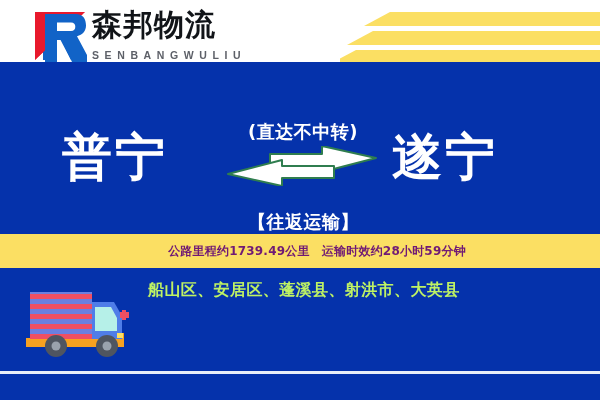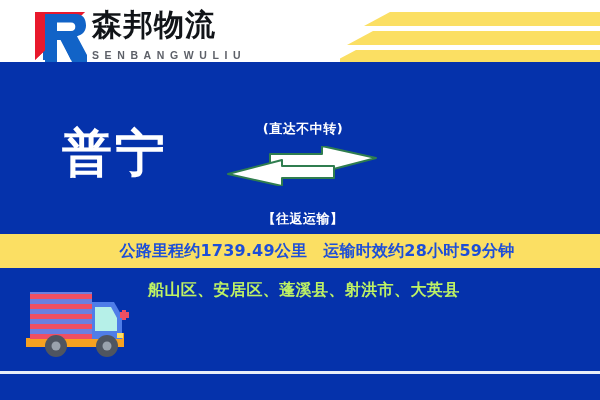--- a/index.html
+++ b/index.html
@@ -78,38 +78,38 @@
     left: 0;
     top: 72px;
     width: 600px;
     height: 162px;
     background: #0532ab;
   }
 
   .city {
     position: absolute;
     top: 128px;
-    font-family: Liberation Mono, monospace;
+    font-family: Liberation Sans, sans-serif;
     font-size: 50px;
     font-weight: bold;
     color: #ffffff;
     letter-spacing: 3px;
     line-height: 58px;
     white-space: nowrap;
   }
   .city-origin { left: 62px; }
   .city-dest   { left: 392px; }
 
   .route-note {
     position: absolute;
     left: 248px;
     width: 110px;
     text-align: center;
     font-family: "DejaVu Sans", "Liberation Sans", sans-serif;
-    font-size: 13px;
+    font-size: 18px;
     font-weight: bold;
     color: #ffffff;
     letter-spacing: 0.5px;
     white-space: nowrap;
   }
   .note-top    { top: 120px; }
   .note-bottom { top: 190px; margin-top: 20px; }
 
   .arrow-wrap {
     position: absolute;
@@ -126,23 +126,23 @@
     top: 234px;
     width: 600px;
     height: 34px;
     background: #fbdf63;
     display: flex;
     align-items: center;
     justify-content: center;
   }
   .info-bar-text {
     font-family: "DejaVu Sans", "Liberation Sans", sans-serif;
-    font-size: 16px;
-    font-weight: bold;
-    color: #1d4ed8;
+    font-size: 12px;
+    font-weight: bold;
+    color: #701a75;
     letter-spacing: 0.2px;
     white-space: nowrap;
     margin-left: 34px;
   }
 
   
   .area-panel {
     position: absolute;
     left: 0;
     top: 268px;
@@ -212,20 +212,21 @@
     <div class="brand-block">
       <div class="brand-cn">森邦物流</div>
       <div class="brand-en">SENBANGWULIU</div>
     </div>
 
   </div>
 
   <div class="route-panel"></div>
 
   <div class="city city-origin">普宁</div>
+  <div class="city city-dest">遂宁</div>
 
   <div class="route-note note-top">(直达不中转)</div>
 
   <div class="arrow-wrap">
     <svg width="152" height="40" viewBox="0 0 152 40" xmlns="http://www.w3.org/2000/svg">
       <polygon points="150,12 96,0 96,8 44,8 44,20 96,20 96,26" fill="#ffffff" stroke="#2f7d4f" stroke-width="2" stroke-linejoin="round"></polygon>
       <polygon points="2,28 56,40 56,32 108,32 108,20 56,20 56,14" fill="#ffffff" stroke="#2f7d4f" stroke-width="2" stroke-linejoin="round"></polygon>
     </svg>
   </div>
 

